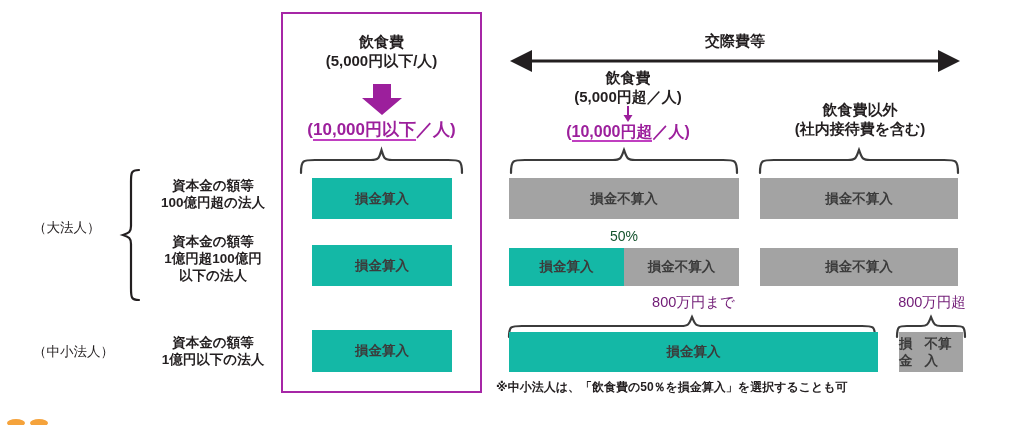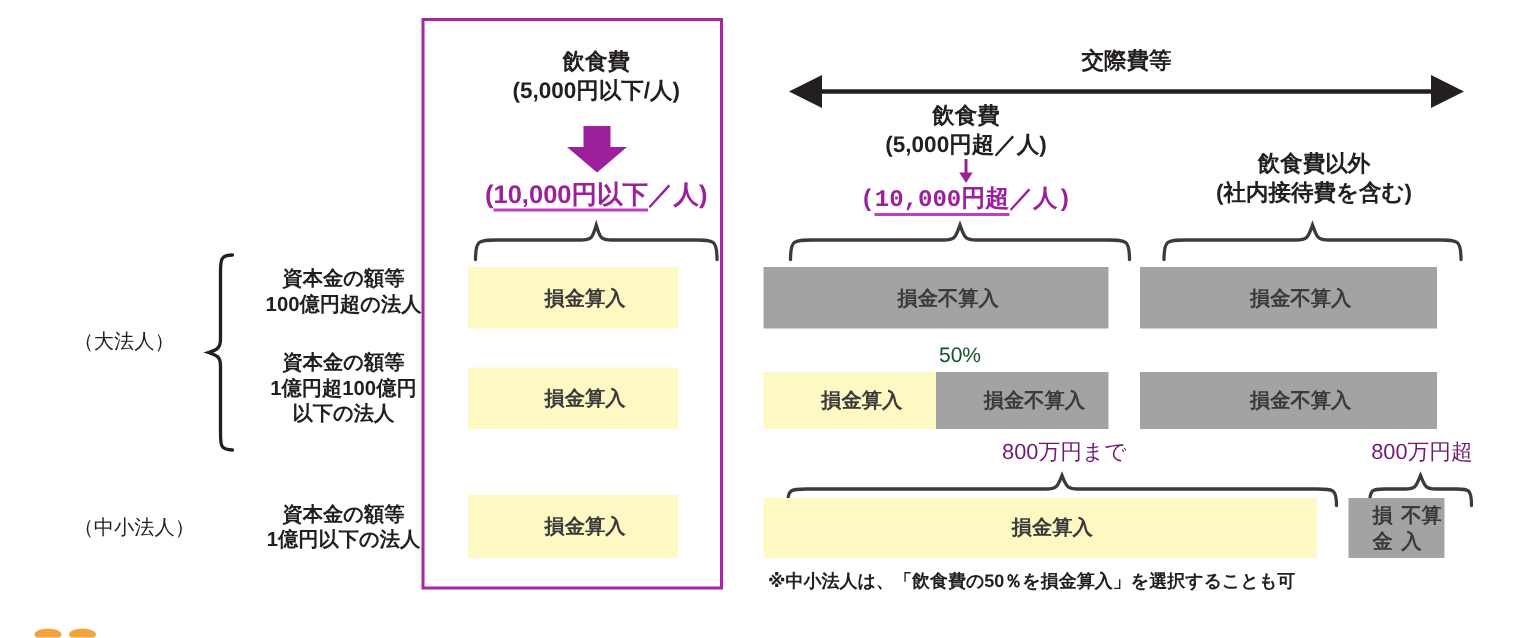--- a/index.html
+++ b/index.html
@@ -5,41 +5,41 @@
   html,body{margin:0;padding:0;}
   body{
     width:1024px;height:425px;
     background:#ffffff;
     font-family:"Liberation Sans","DejaVu Sans",sans-serif;
     color:#231f20;
     overflow:hidden;
   }
   #root{position:relative;width:1024px;height:425px;}
 
-  .abs{position:absolute;padding-left:16px;}
+  .abs{position:absolute;}
   .ctr{text-align:center;}
 
   
   .ttl{font-weight:bold;font-size:15px;line-height:19px;color:#231f20;}
   .ttl-sub{font-weight:bold;font-size:15px;line-height:20px;color:#231f20;}
   .purple{color:#9c1f9c;font-weight:bold;}
   .purple-u{color:#9c1f9c;font-weight:bold;border-bottom:2px solid #c03fc0;}
   .lbl{font-weight:bold;font-size:13.5px;line-height:17px;color:#231f20;}
   .lbl-paren{font-size:13.5px;line-height:17px;color:#231f20;font-weight:normal;}
   .small-note{font-weight:bold;font-size:12px;line-height:16px;color:#231f20;}
   .pct{font-size:14px;font-weight:normal;line-height:16px;color:#14532d;}
   .amt{font-size:14.5px;font-weight:normal;line-height:17px;color:#701a75;}
 
   
   .box{
     display:flex;align-items:center;justify-content:center;
     font-weight:bold;font-size:13.5px;color:#3b3b3b;
     box-sizing:border-box;
   }
-  .green{background:#fef9c3;}
+  .green{background:#14b8a6;}
   .gray{background:#a3a3a3;}
 
   
   #purple-frame{
     border:2.5px solid #a626a6;
     box-sizing:border-box;
     background:transparent;
   }
 
   svg{display:block;overflow:visible;}
@@ -87,21 +87,21 @@
     <div class="ttl-sub">(5,000円超／人)</div>
   </div>
 
   <div class="abs" style="left:622px;top:106px;width:12px;height:16px;">
     <svg width="12" height="16" viewBox="0 0 12 16">
       <line x1="6" y1="0" x2="6" y2="10" stroke="#9c1f9c" stroke-width="2"></line>
       <polygon points="6,16 1.5,9 10.5,9" fill="#9c1f9c"></polygon>
     </svg>
   </div>
 
-  <div class="abs ctr" style="left:512px;top:122px;width:232px;font-size:16px;font-weight:bold;white-space:nowrap;font-family:Liberation Mono, monospace;">
+  <div class="abs ctr" style="left:512px;top:122px;width:232px;font-size:16px;font-weight:bold;white-space:nowrap;">
     <span class="purple">(</span><span class="purple-u">10,000円超</span><span class="purple">／人)</span>
   </div>
 
   <div class="abs ctr" style="left:760px;top:100px;width:200px;">
     <div class="ttl">飲食費以外</div>
     <div class="ttl-sub">(社内接待費を含む)</div>
   </div>
 
   <div class="abs" style="left:509px;top:148px;width:230px;height:26px;">
     <svg width="230" height="26" viewBox="0 0 230 26">

